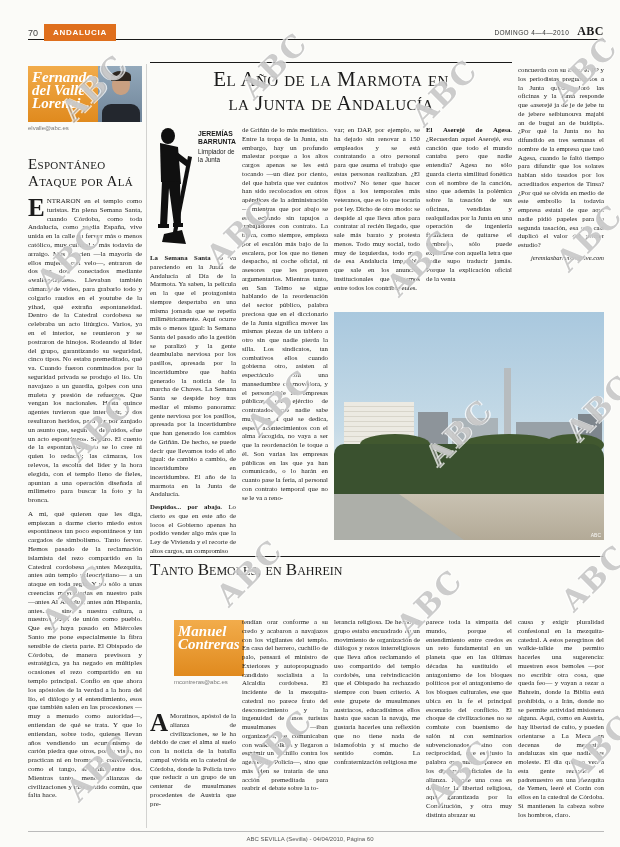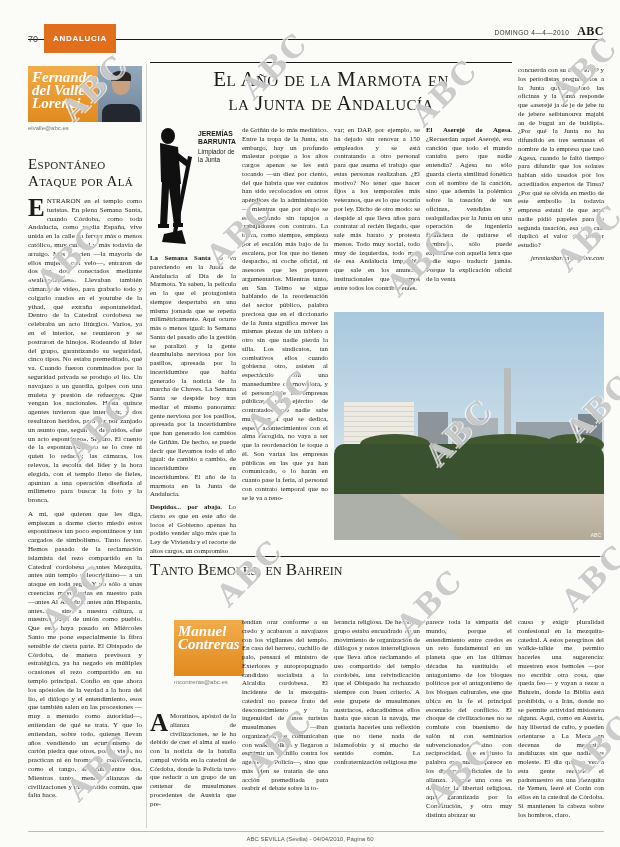--- a/index.html
+++ b/index.html
@@ -8,21 +8,21 @@
 
   
   .wm{position:absolute;transform:rotate(-45deg);font:bold 30px "DejaVu Serif",serif;
       color:rgba(120,120,120,.38);letter-spacing:2px;z-index:30;pointer-events:none;
       text-shadow:-1px -1px 0 rgba(255,255,255,.75),1px 1px 0 rgba(255,255,255,.75);}
 
   
   .hdr-left{position:absolute;left:28px;top:24px;display:flex;align-items:center;gap:6px;
             font-family:"Liberation Sans",sans-serif;z-index:2;}
   .hdr-pageno{font-size:9px;color:#444;}
-  .hdr-section{background:#DF6F1D;color:#fff;font-size:8px;font-weight:bold;letter-spacing:.7px;padding:10px 9px;}
+  .hdr-section{background:#DF6F1D;color:#fff;font-size:8px;font-weight:bold;letter-spacing:.7px;padding:4px 9px;}
   .hdr-right{position:absolute;right:16px;top:24px;display:flex;align-items:baseline;gap:8px;z-index:2;}
   .hdr-date{font-family:"Liberation Sans",sans-serif;font-size:6.5px;color:#333;letter-spacing:.4px;}
   .hdr-brand{font-size:12px;font-weight:bold;letter-spacing:.5px;}
   .hdr-rule{position:absolute;left:28px;right:16px;top:39px;border-top:1px solid #1a1a1a;}
   .vrule{position:absolute;left:146px;top:64px;height:764px;border-left:1px solid rgba(0,0,0,.16);}
 
   
   .opleft{position:absolute;left:28px;top:66px;width:114px;height:762px;overflow:hidden;}
   .acard{display:flex;height:56px;}
   .acard-name{flex:1;background:linear-gradient(180deg,#F2AC4B,#E08A1E);color:#fff;font-style:italic;

